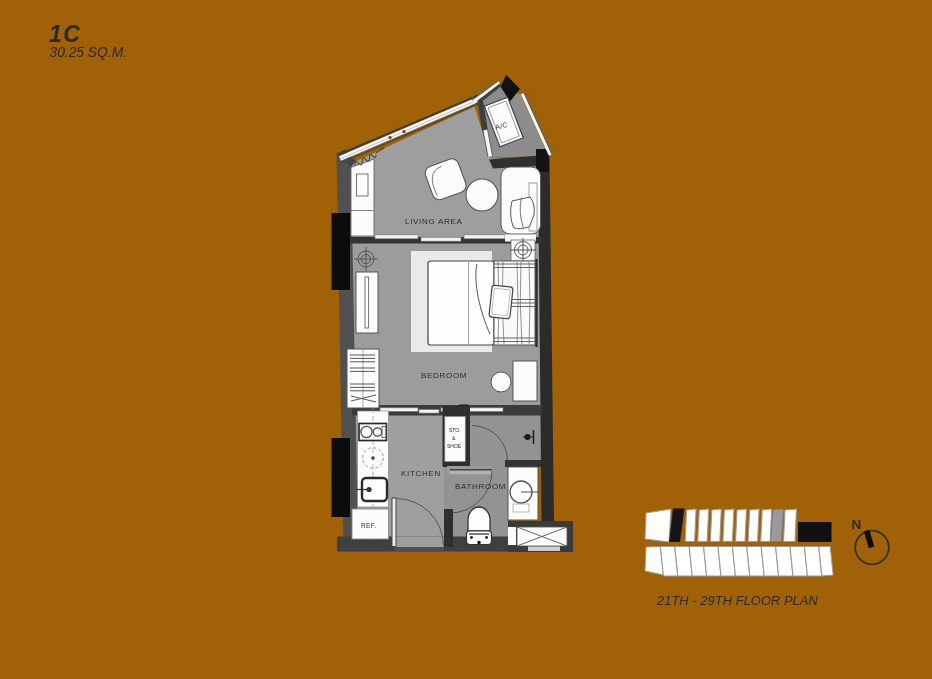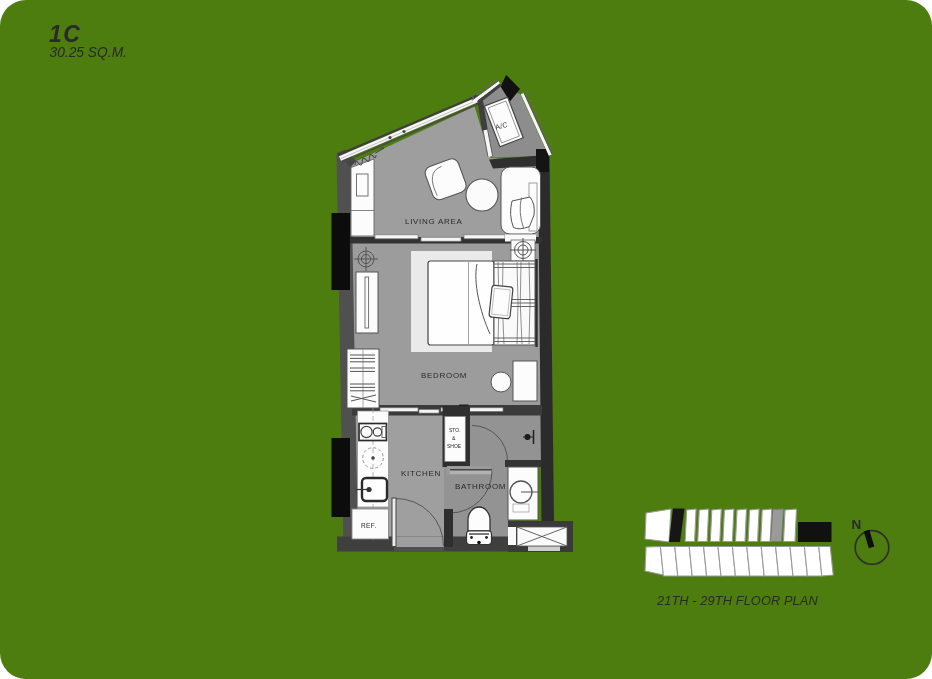--- a/index.html
+++ b/index.html
@@ -1,16 +1,16 @@
 <!DOCTYPE html>
 <html><head>
 <meta charset="utf-8">
 <style>
 html,body{margin:0;padding:0;background:#fff;}
-#page{position:relative;width:932px;height:679px;background:#4d7c0f;overflow:hidden;border-radius:26px;}
+#page{position:relative;width:932px;height:679px;background:#a16207;overflow:hidden;}
 svg{position:absolute;left:0;top:0;}
 .lbl{font-family:"Liberation Sans",sans-serif;fill:#2a2a2a;}
 </style>
 </head>
 <body>
 <div id="page">
 <svg width="932" height="679" viewBox="0 0 932 679">
 
 <text class="lbl" x="49" y="41.5" font-size="23" font-weight="bold" font-style="italic" letter-spacing="1.5" fill="#222">1C</text>
 <text class="lbl" x="49.5" y="56.5" font-size="13.8" font-style="italic" letter-spacing="0" fill="#4a4a4a">30.25 SQ.M.</text>

